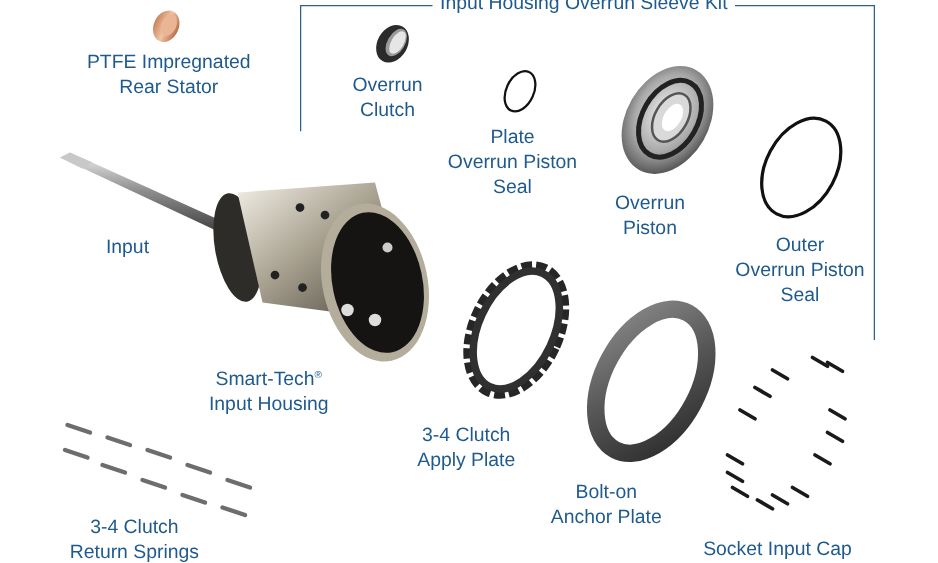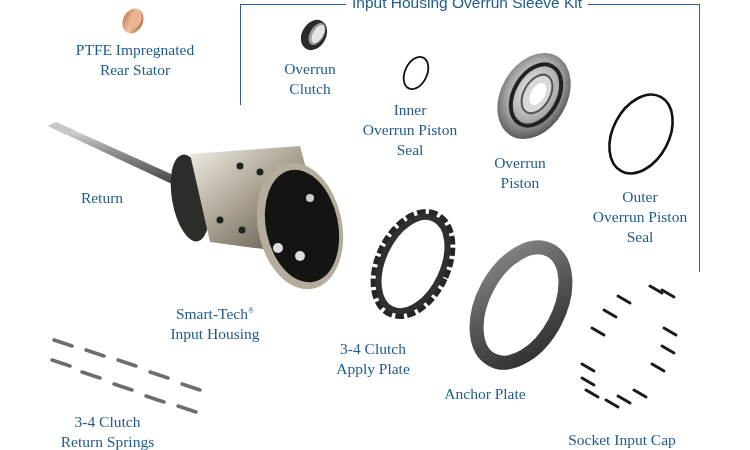--- a/index.html
+++ b/index.html
@@ -1,19 +1,19 @@
 <!DOCTYPE html>
 <html><head>
 <meta charset="utf-8">
 <style>
   html, body { margin: 0; padding: 0; }
   body { width: 750px; height: 450px; background: #ffffff; position: relative; overflow: hidden;
          font-family: "Liberation Sans", sans-serif; }
   .lbl { position: absolute; color: #1f5a8e; font-size: 15.5px; line-height: 20px; text-align: center; white-space: nowrap; }
-  .lbl span { display: block; font-family: Liberation Serif, serif; }
+  .lbl span { display: block; }
   .kit-title { position: absolute; left: 346px; top: -7px; padding: 0 6px; background: #fff; color: #1f5a8e;
                font-size: 15.5px; line-height: 20px; white-space: nowrap; }
   .bracket-top { position: absolute; left: 240px; top: 4px; width: 460px; height: 0; border-top: 1.5px solid #2a5f8f; }
   .bracket-left { position: absolute; left: 240px; top: 4px; width: 0; height: 101px; border-left: 1.5px solid #2a5f8f; }
   .bracket-right { position: absolute; left: 699px; top: 4px; width: 0; height: 268px; border-left: 1.5px solid #2a5f8f; }
   svg.part { position: absolute; overflow: visible; }
   sup { font-size: 8px; }
 </style>
 </head>
 <body>
@@ -46,21 +46,21 @@
 </svg>
 <div class="lbl" style="left:250px;top:59px;width:120px">
   <span>Overrun</span>
   <span>Clutch</span>
 </div>
 
 <svg class="part" style="left:398px;top:52px" width="36" height="42" viewBox="0 0 36 42">
   <ellipse cx="18" cy="21" rx="11" ry="17" transform="rotate(25 18 21)" fill="none" stroke="#111" stroke-width="1.8"></ellipse>
 </svg>
 <div class="lbl" style="left:350px;top:100px;width:120px">
-  <span>Inner</span>
+  <span>Plate</span>
   <span>Overrun Piston</span>
   <span>Seal</span>
 </div>
 
 <svg class="part" style="left:492px;top:46px" width="84" height="100" viewBox="0 0 84 100">
   <defs>
       <radialGradient id="pst" cx="0.45" cy="0.45" r="0.6">
         <stop offset="0" stop-color="#f5f5f5"></stop>
         <stop offset="0.6" stop-color="#a8a8a8"></stop>
         <stop offset="1" stop-color="#4a4a4a"></stop>
@@ -110,23 +110,23 @@
   <ellipse cx="142" cy="88" rx="36" ry="57" transform="rotate(-12 142 88)" fill="#151412"></ellipse>
   <circle cx="118" cy="110" r="5" fill="#ddd"></circle>
     <circle cx="140" cy="118" r="5" fill="#ddd"></circle>
   <circle cx="150" cy="60" r="4" fill="#ccc"></circle>
   <circle cx="80" cy="28" r="3.5" fill="#222"></circle>
     <circle cx="100" cy="34" r="3.5" fill="#222"></circle>
   <circle cx="60" cy="82" r="3.5" fill="#222"></circle>
     <circle cx="82" cy="92" r="3.5" fill="#222"></circle>
 </svg>
 <div class="lbl" style="left:62px;top:188px;width:80px">
-  <span>Return</span>
+  <span>Input</span>
 </div>
-<div class="lbl" style="left:155px;top:301px;width:120px">
+<div class="lbl" style="left:155px;top:290px;width:120px">
   <span><span style="display:inline">Smart-Tech</span><sup>®</sup></span>
   <span>Input Housing</span>
 </div>
 
 <svg class="part" style="left:368px;top:204px" width="90" height="120" viewBox="0 0 90 120">
   <ellipse cx="45" cy="60" rx="33" ry="53" transform="rotate(25 45 60)" fill="none" stroke="#262626" stroke-width="10" stroke-dasharray="8 3"></ellipse>
   <ellipse cx="45" cy="60" rx="30" ry="50" transform="rotate(25 45 60)" fill="none" stroke="#303030" stroke-width="6"></ellipse>
 </svg>
 <div class="lbl" style="left:313px;top:339px;width:120px">
   <span>3-4 Clutch</span>
@@ -137,20 +137,21 @@
   <defs>
       <linearGradient id="anc" x1="0" y1="0" x2="1" y2="1">
         <stop offset="0" stop-color="#8a8a8a"></stop>
         <stop offset="0.5" stop-color="#555"></stop>
         <stop offset="1" stop-color="#2a2a2a"></stop>
       </linearGradient>
     </defs>
   <ellipse cx="55" cy="67" rx="38" ry="62" transform="rotate(28 55 67)" fill="none" stroke="url(#anc)" stroke-width="14"></ellipse>
 </svg>
 <div class="lbl" style="left:425px;top:384px;width:120px">
+  <span>Bolt-on</span>
   <span>Anchor Plate</span>
 </div>
 
 <svg class="part" style="left:48px;top:334px" width="160" height="80" viewBox="0 0 160 80">
   <g stroke="#6d6d6d" stroke-width="3.5" stroke-linecap="round">
     <line x1="6" y1="6" x2="24" y2="12"></line>
       <line x1="38" y1="16" x2="56" y2="22"></line>
       <line x1="70" y1="26" x2="88" y2="32"></line>
       <line x1="102" y1="38" x2="120" y2="44"></line>
       <line x1="134" y1="50" x2="152" y2="56"></line>

